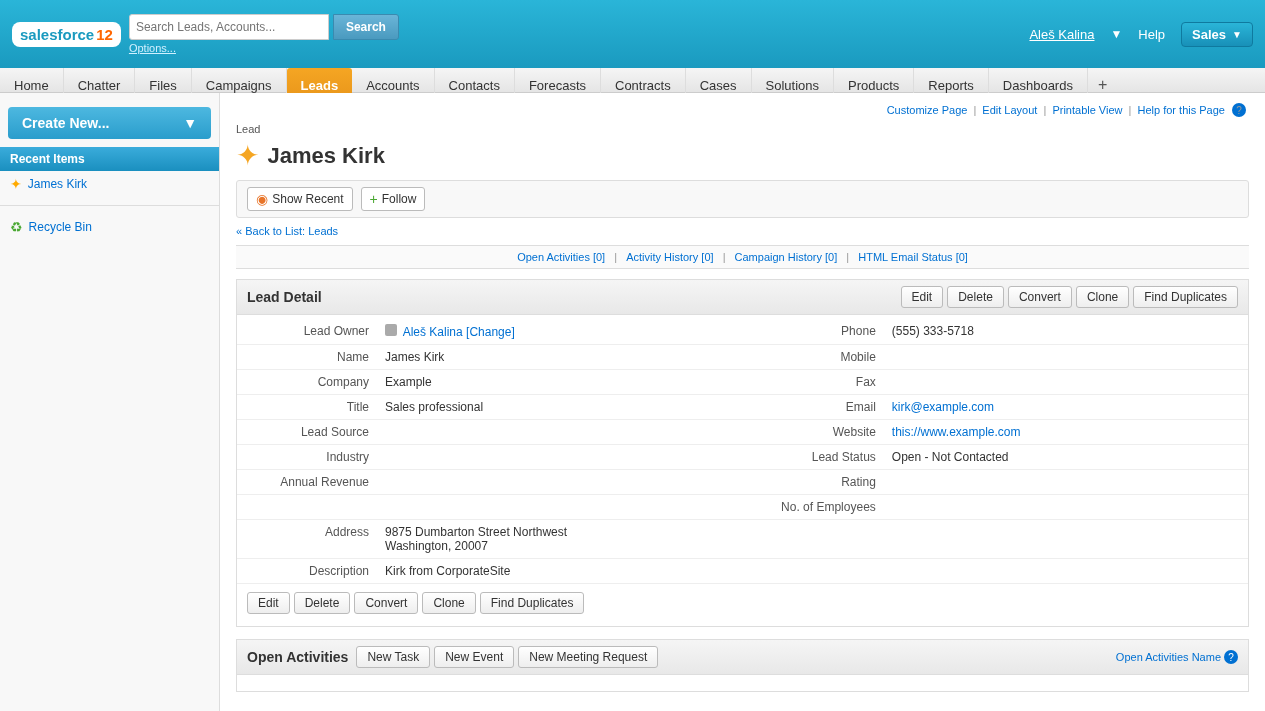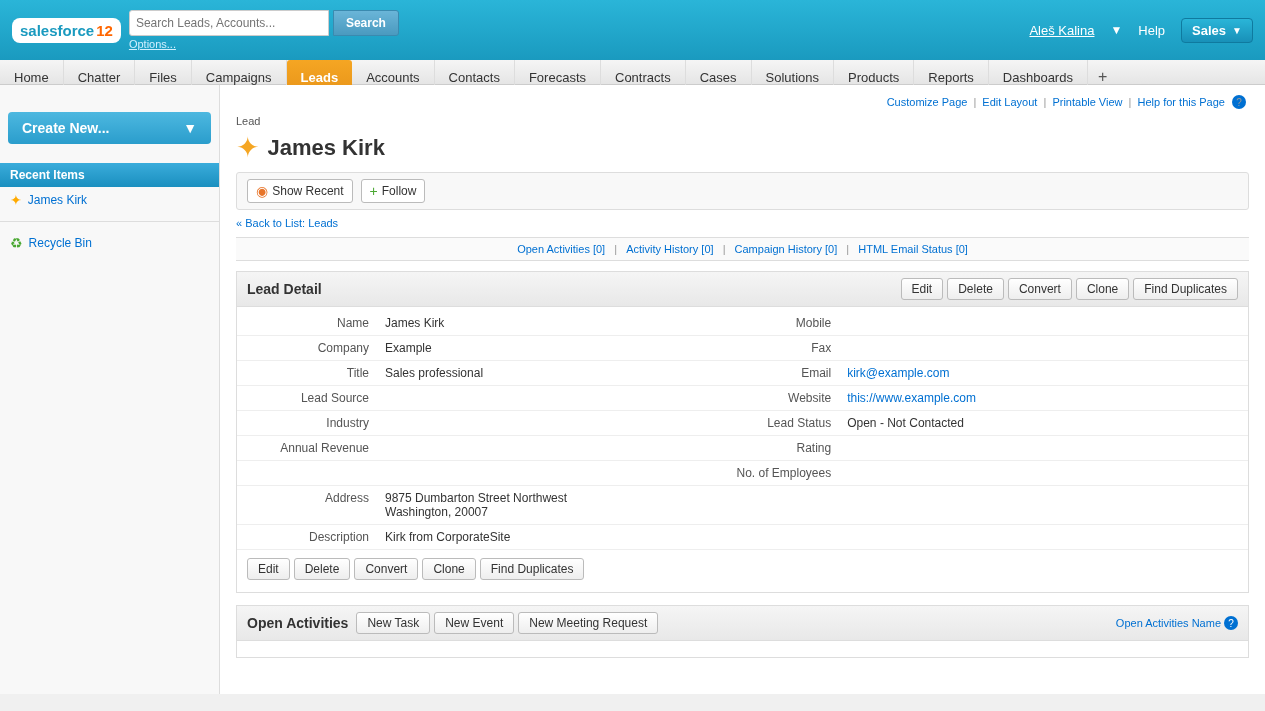--- a/index.html
+++ b/index.html
@@ -1,19 +1,19 @@
 <!DOCTYPE html>
 <html><head>
   <meta charset="utf-8">
   <style>
     * { box-sizing: border-box; margin: 0; padding: 0; }
     body { font-family: Arial, sans-serif; font-size: 12px; color: #333; background: #f0f0f0; }
 
     
-    .header { background: linear-gradient(180deg, #2ab5d8 0%, #1a9abf 100%); padding: 8px 12px; display: flex; align-items: center; justify-content: space-between; height: 60px; }
+    .header { background: linear-gradient(180deg, #2ab5d8 0%, #1a9abf 100%); padding: 8px 12px; display: flex; align-items: center; justify-content: space-between; height: 68px; }
     .logo-area { display: flex; align-items: center; }
     .logo-box { background: white; border-radius: 8px; padding: 4px 8px; display: flex; align-items: center; margin-right: 8px; }
     .search-area { display: flex; flex-direction: column; align-items: flex-start; }
     .search-row { display: flex; align-items: center; gap: 4px; }
     .search-input { width: 200px; height: 26px; border: 1px solid #ccc; border-radius: 3px 0 0 3px; padding: 0 6px; font-size: 12px; outline: none; }
     .search-btn { height: 26px; padding: 0 12px; background: linear-gradient(180deg, #6ab5d8 0%, #4a9abf 100%); border: 1px solid #3a8aaf; border-radius: 0 3px 3px 0; color: white; font-size: 12px; cursor: pointer; font-weight: bold; }
     .options-link { font-size: 11px; color: #d0f0ff; text-decoration: underline; cursor: pointer; margin-top: 2px; }
     .user-area { display: flex; align-items: center; gap: 16px; color: white; font-size: 13px; }
     .user-name { color: white; text-decoration: underline; cursor: pointer; }
     .help-link { color: white; cursor: pointer; }
@@ -24,21 +24,21 @@
     .nav-bar { background: linear-gradient(180deg, #f5f5f5 0%, #e5e5e5 100%); border-bottom: 1px solid #ccc; display: flex; align-items: flex-start; padding: 0; height: 25px; }
     .nav-item { padding: 0 14px; height: 34px; display: flex; align-items: center; font-size: 13px; color: #333; cursor: pointer; border-right: 1px solid #ddd; text-decoration: none; }
     .nav-item.active { background: linear-gradient(180deg, #f5a623 0%, #e8951a 100%); color: white; border-radius: 3px 3px 0 0; font-weight: bold; border-right: none; }
     .nav-plus { padding: 0 10px; height: 34px; display: flex; align-items: center; font-size: 16px; color: #555; cursor: pointer; }
 
     
     .page-body { display: flex; min-height: calc(100vh - 102px); }
 
     
     .sidebar { width: 220px; min-width: 220px; background: #f8f8f8; border-right: 1px solid #ddd; padding: 8px 0; }
-    .sidebar-create { background: linear-gradient(180deg, #4db8e0 0%, #2a9dcc 100%); color: white; font-size: 14px; font-weight: bold; padding: 8px 14px; margin: 19px 8px; border-radius: 4px; cursor: pointer; display: flex; justify-content: space-between; align-items: center; }
+    .sidebar-create { background: linear-gradient(180deg, #4db8e0 0%, #2a9dcc 100%); color: white; font-size: 14px; font-weight: bold; padding: 8px 14px; margin: 6px 8px; border-radius: 4px; cursor: pointer; display: flex; justify-content: space-between; align-items: center; }
     .sidebar-section-title { background: linear-gradient(180deg, #3aacdb 0%, #1a8fbf 100%); color: white; font-size: 12px; font-weight: bold; padding: 5px 10px; margin-top: 8px; }
     .sidebar-item { display: flex; align-items: center; gap: 6px; padding: 5px 10px; cursor: pointer; color: #0070d2; font-size: 12px; }
     .star-icon { color: #ffaa00; font-size: 14px; }
     .recycle-icon { color: #4aa832; font-size: 14px; }
     .sidebar-divider { margin: 8px 0; border-top: 1px solid #ddd; }
     .sidebar-recycle { display: flex; align-items: center; gap: 6px; padding: 5px 10px; cursor: pointer; font-size: 12px; color: #0070d2; }
 
     
     .main-content { flex: 1; padding: 10px 16px; background: white; position: relative; }
 
@@ -210,20 +210,30 @@
           <button class="btn">Delete</button>
           <button class="btn">Convert</button>
           <button class="btn">Clone</button>
           <button class="btn">Find Duplicates</button>
         </div>
       </div>
       <div class="detail-section-body">
         <table class="detail-table">
           <tbody>
 
+            <tr>
+              <td class="label-cell">Lead Owner</td>
+              <td class="value-cell">
+                <span style="display:inline-block;width:12px;height:12px;background:#aaa;border-radius:2px;margin-right:3px;"></span>
+                <a>Aleš Kalina</a>
+                <a style="color:#0070d2; text-decoration:none;"> [Change]</a>
+              </td>
+              <td class="label-cell">Phone</td>
+              <td class="value-cell">(555) 333-5718</td>
+            </tr>
 
             <tr>
               <td class="label-cell">Name</td>
               <td class="value-cell">James Kirk</td>
               <td class="label-cell">Mobile</td>
               <td class="value-cell"></td>
             </tr>
 
             <tr>
               <td class="label-cell">Company</td>

